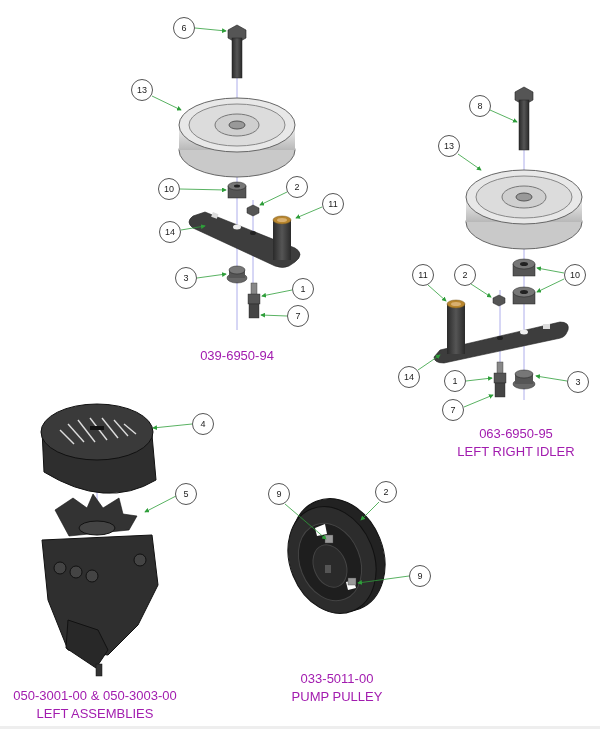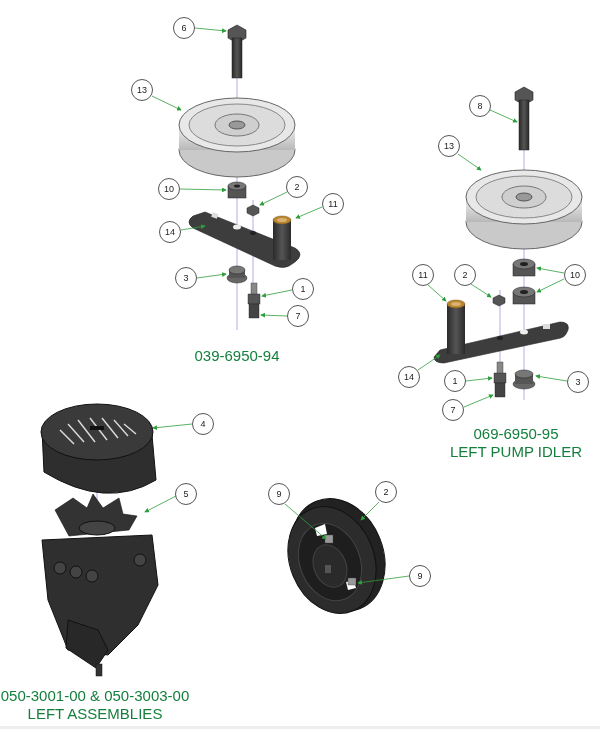--- a/index.html
+++ b/index.html
@@ -1,20 +1,20 @@
 <!DOCTYPE html>
 <html><head>
 <meta charset="utf-8">
 <style>
   html,body{margin:0;padding:0;background:#ffffff;}
   body{width:600px;height:729px;position:relative;overflow:hidden;font-family:"Liberation Sans",sans-serif;}
   #stage{position:absolute;left:0;top:0;width:600px;height:729px;}
   .callout{position:absolute;width:22px;height:22px;margin-left:-11px;margin-top:-11px;border:1px solid #555;border-radius:50%;background:#fff;
     font-size:9px;color:#222;display:flex;align-items:center;justify-content:center;box-sizing:border-box;}
-  .caption{position:absolute;text-align:center;font-size:15px;color:#15803d;line-height:18px;transform:translateX(-50%);white-space:nowrap;}
+  .caption{position:absolute;text-align:center;font-size:13px;color:#a21caf;line-height:18px;transform:translateX(-50%);white-space:nowrap;}
   .bottom-bar{position:absolute;left:0;top:726px;width:600px;height:3px;background:#eeeeee;}
 </style>
 </head>
 <body>
 
 <div id="stage">
   <svg width="600" height="729" viewBox="0 0 600 729" xmlns="http://www.w3.org/2000/svg">
     <defs>
       <linearGradient id="pulleyGrad" x1="0" x2="0" y1="0" y2="1">
         <stop offset="0" stop-color="#f2f2f2"></stop>
@@ -240,22 +240,26 @@
   
   <div class="callout" style="left:279px;top:494px">9</div>
   <div class="callout" style="left:386px;top:492px">2</div>
   <div class="callout" style="left:420px;top:576px">9</div>
 
   
   <div class="caption" style="left:237px;top:347px">
     <div>039-6950-94</div>
   </div>
   <div class="caption" style="left:516px;top:425px">
-    <div>069-6950-95</div>
-    <div>LEFT PUMP IDLER</div>
+    <div>063-6950-95</div>
+    <div>LEFT RIGHT IDLER</div>
   </div>
   <div class="caption" style="left:95px;top:687px">
     <div>050-3001-00 &amp; 050-3003-00</div>
     <div>LEFT ASSEMBLIES</div>
   </div>
+  <div class="caption" style="left:337px;top:670px">
+    <div>033-5011-00</div>
+    <div>PUMP PULLEY</div>
+  </div>
 
   <div class="bottom-bar"></div>
 </div>
 
 </body></html>

